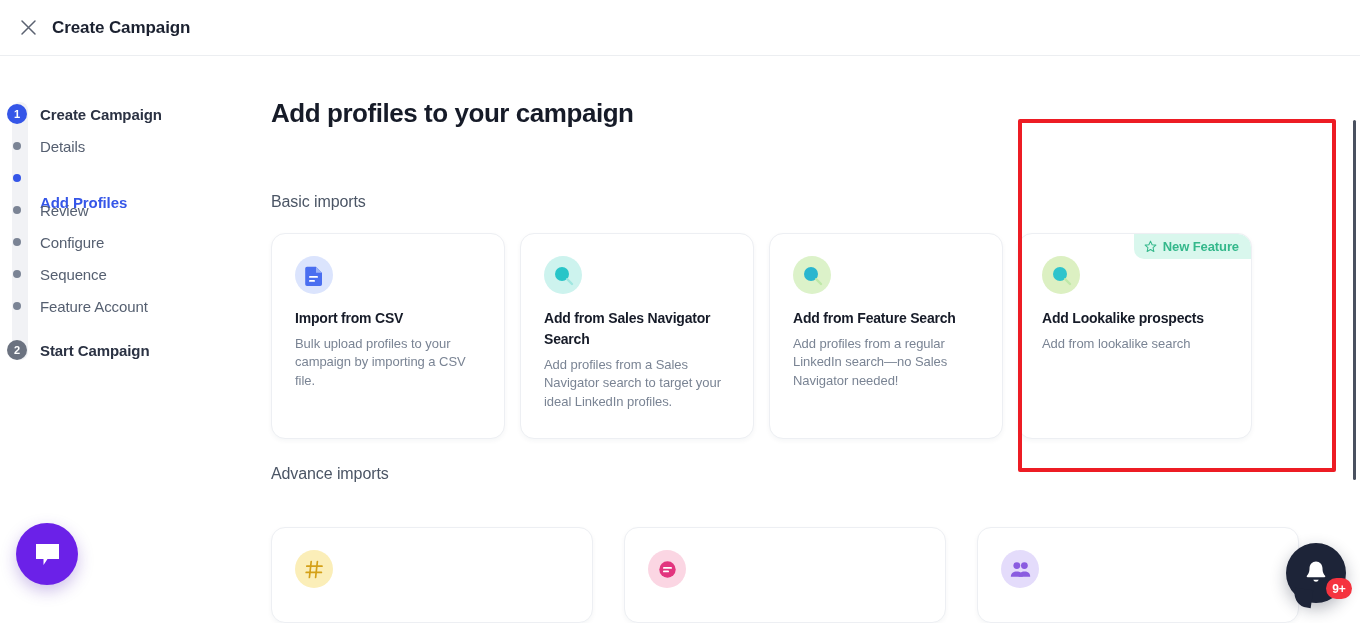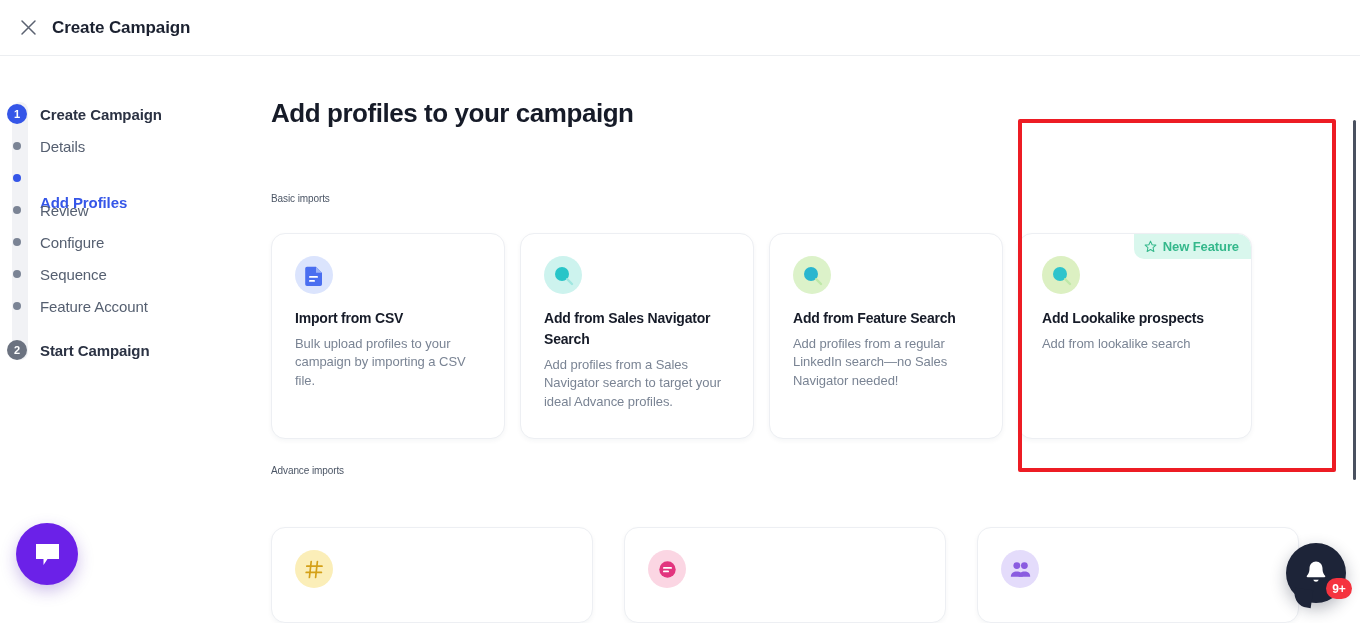--- a/index.html
+++ b/index.html
@@ -124,21 +124,21 @@
     position: absolute;
     left: 21px; top: 42px;
     font-size: 26px;
     font-weight: 700;
     letter-spacing: -0.45px;
     color: #161b28;
   }
   .section-label {
     position: absolute;
     left: 21px;
-    font-size: 10px;
+    font-size: 16px;
     color: #4b5565;
     letter-spacing: -0.1px;
   }
   #basic-label   { top: 137px; }
   #advance-label { top: 409px; }
 
   .card-row {
     position: absolute;
     left: 21px;
     display: flex;
@@ -379,21 +379,21 @@
       </div>
 
       <div class="card">
         <div class="card-icon" style="background:#cdf3ee">
           <svg width="21" height="21" viewBox="0 0 21 21">
             <circle cx="9" cy="9" r="7" fill="#28c5c8"></circle>
             <path d="M14.2 14.2 L19 19" stroke="#9fe6e0" stroke-width="2.4" stroke-linecap="round"></path>
           </svg>
         </div>
         <div class="card-title">Add from Sales Navigator Search</div>
-        <div class="card-desc">Add profiles from a Sales Navigator search to target your ideal Advance profiles.</div>
+        <div class="card-desc">Add profiles from a Sales Navigator search to target your ideal LinkedIn profiles.</div>
       </div>
 
       <div class="card">
         <div class="card-icon" style="background:#dcf2c9">
           <svg width="21" height="21" viewBox="0 0 21 21">
             <circle cx="9" cy="9" r="7" fill="#2ab6cf"></circle>
             <path d="M14.2 14.2 L19 19" stroke="#bfe8a8" stroke-width="2.4" stroke-linecap="round"></path>
           </svg>
         </div>
         <div class="card-title">Add from Feature Search</div>

